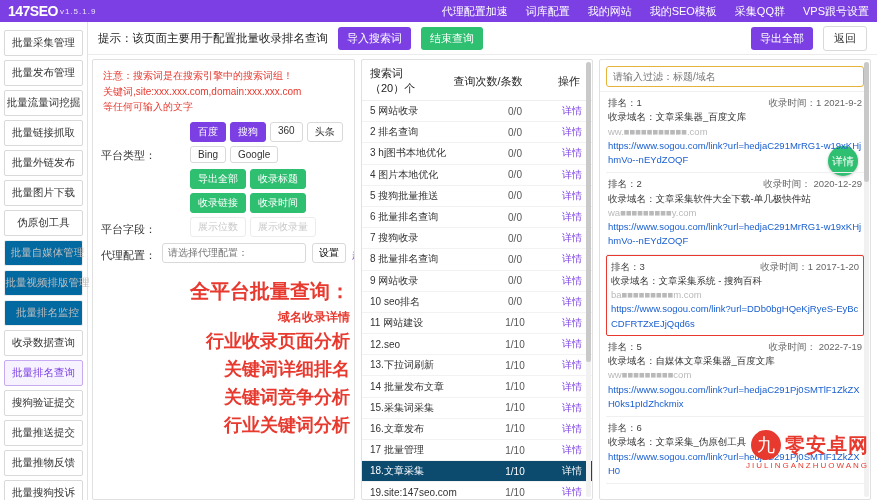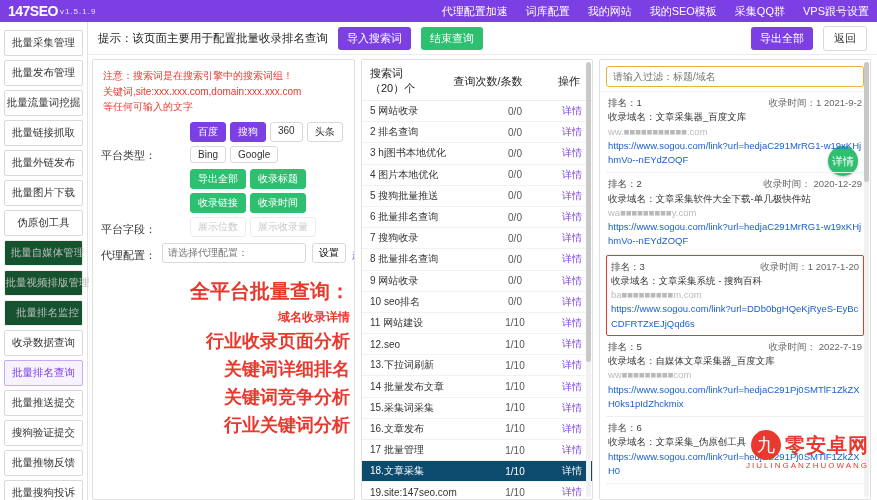--- a/index.html
+++ b/index.html
@@ -64,21 +64,21 @@
     justify-content: center;
     font-size: 10.5px;
     color: #333;
     background: #fff;
     white-space: nowrap;
     cursor: pointer;
   }
   .side-item.muted {
     color: #bdbdbd;
     border-color: #ececec;
-    background: #14532d;
+    background: #0369a1;
     padding-left: 8px;
   }
   .side-item.active {
     color: #7b3fe4;
     border-color: #c6aaf2;
     background: #f7f2ff;
   }
 
   
   .hintbar {
@@ -364,24 +364,24 @@
   <div class="side-item muted">
       <span>批量排名监控</span>
     </div>
   <div class="side-item">
       <span>收录数据查询</span>
     </div>
   <div class="side-item active">
       <span>批量排名查询</span>
     </div>
   <div class="side-item">
+      <span>搜狗验证提交</span>
+    </div>
+  <div class="side-item">
       <span>批量推送提交</span>
-    </div>
-  <div class="side-item">
-      <span>搜狗验证提交</span>
     </div>
   <div class="side-item">
       <span>批量推物反馈</span>
     </div>
   <div class="side-item">
       <span>批量搜狗投诉</span>
     </div>
 
 </div>
 

